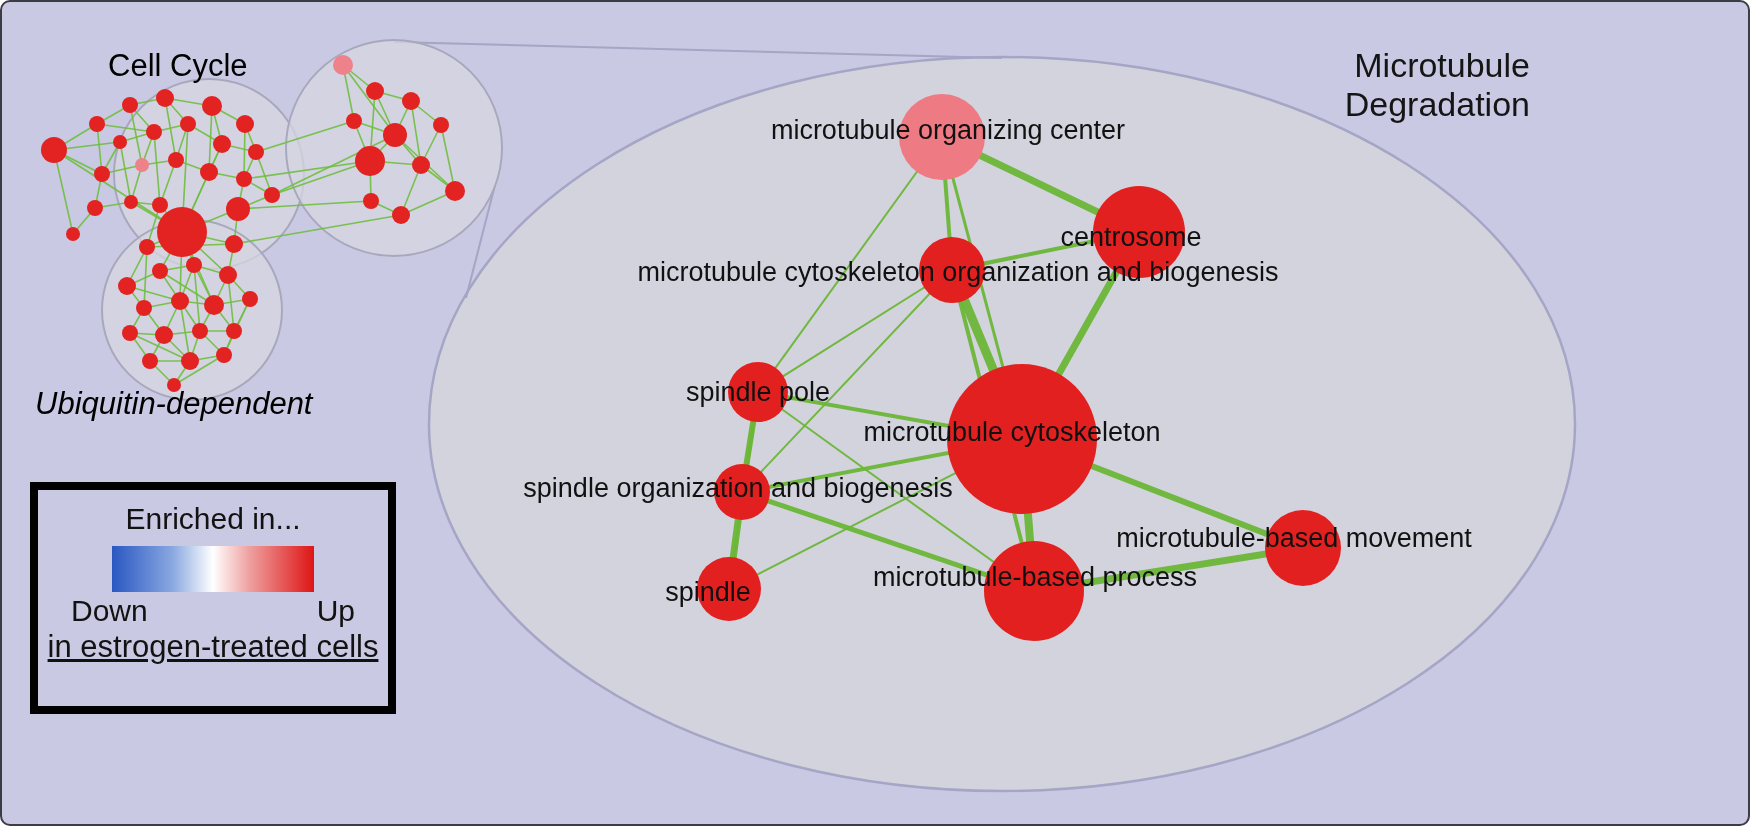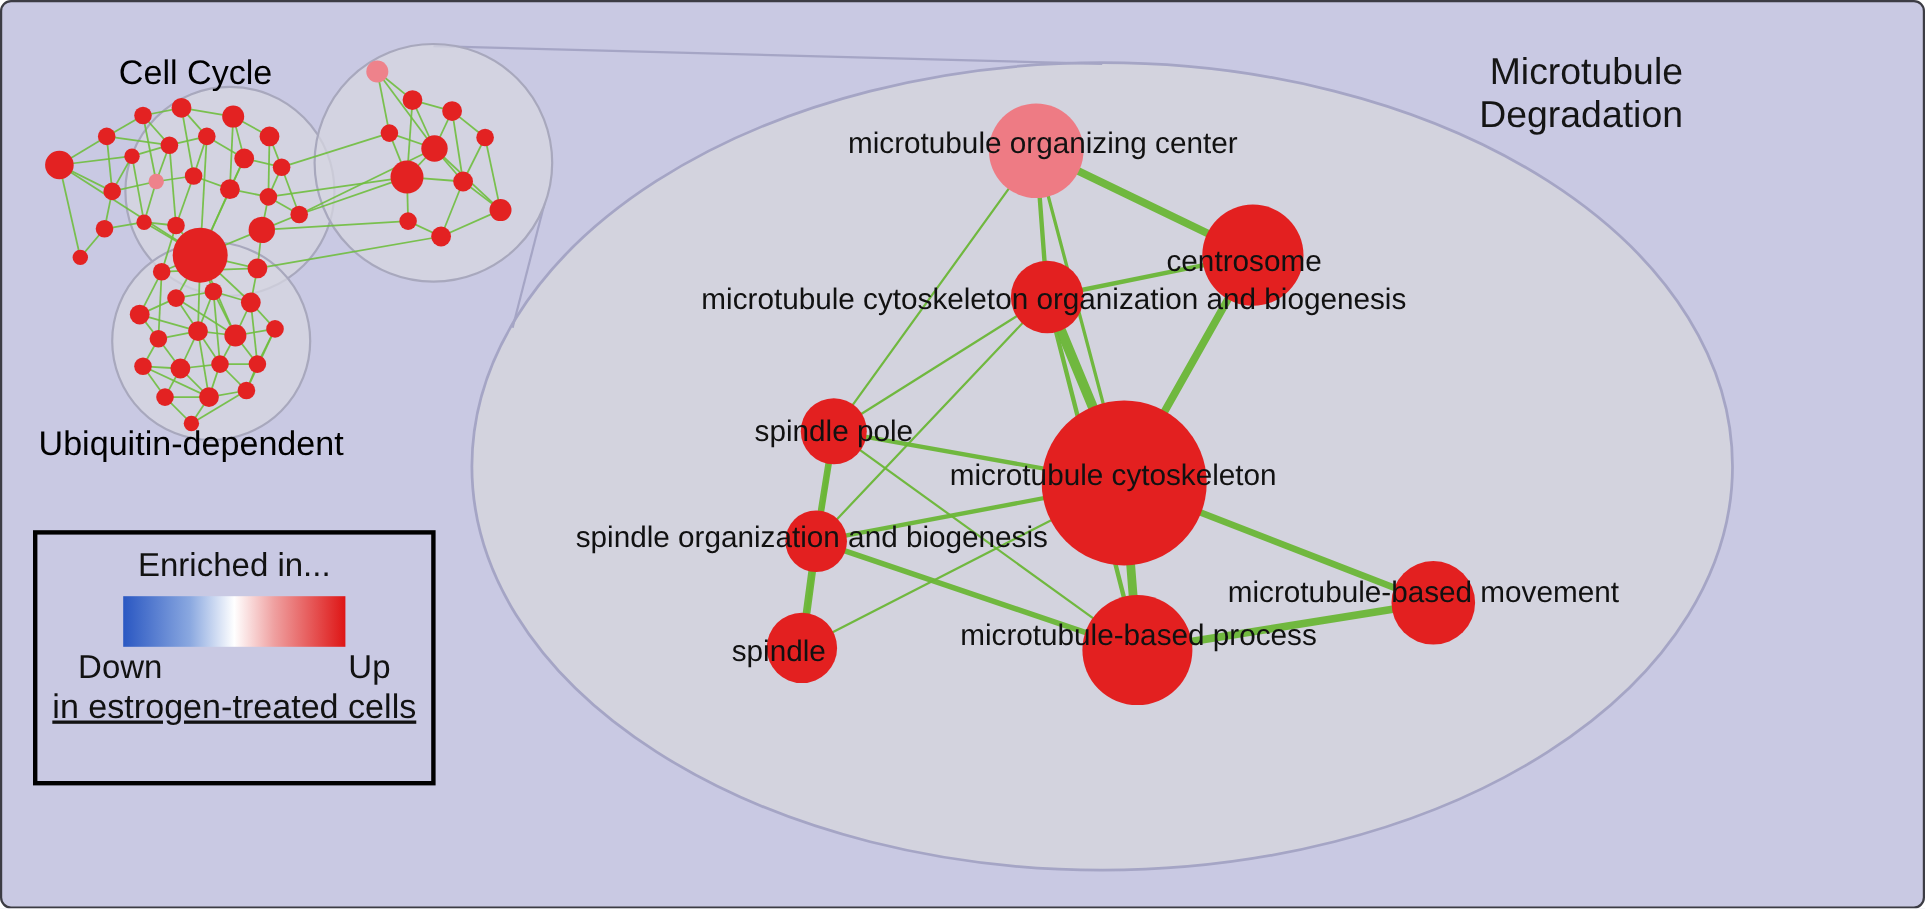--- a/index.html
+++ b/index.html
@@ -5,26 +5,26 @@
   html,body{margin:0;padding:0;background:#ffffff;}
   #figure{
     position:relative;width:1750px;height:826px;
     background:#c9c9e3;border:2px solid #3c3c44;border-radius:10px;
     box-sizing:border-box;overflow:hidden;
     font-family:"Liberation Sans",sans-serif;
   }
   #net-svg{position:absolute;left:0;top:0;}
   .cluster-label{position:absolute;color:#000000;font-size:31px;line-height:35px;}
   #lbl-cellcycle{left:106px;top:46px;}
-  #lbl-ubiq{left:33px;top:384px;}
+  #lbl-ubiq{left:33px;top:384px;font-style:italic;}
   .detail-title{position:absolute;left:1243px;top:44px;width:285px;text-align:right;
     color:#151515;font-size:34px;line-height:39px;}
   .legend{
     position:absolute;left:28px;top:480px;width:366px;height:232px;
-    border:4px solid #000000;box-sizing:border-box;text-align:center;color:#121212;
+    border:8px solid #000000;box-sizing:border-box;text-align:center;color:#121212;
   }
   .legend-title{margin-top:12px;font-size:30px;}
   .legend-gradient{width:202px;height:46px;margin:10px auto 2px auto;}
   .legend-ends{display:flex;justify-content:space-between;width:284px;margin:2px auto 4px auto;font-size:30px;align-items:center;}
   .legend-sub{font-size:31px;line-height:29px;text-decoration:underline;}
 </style>
 </head>
 <body>
 
 <div id="figure">

